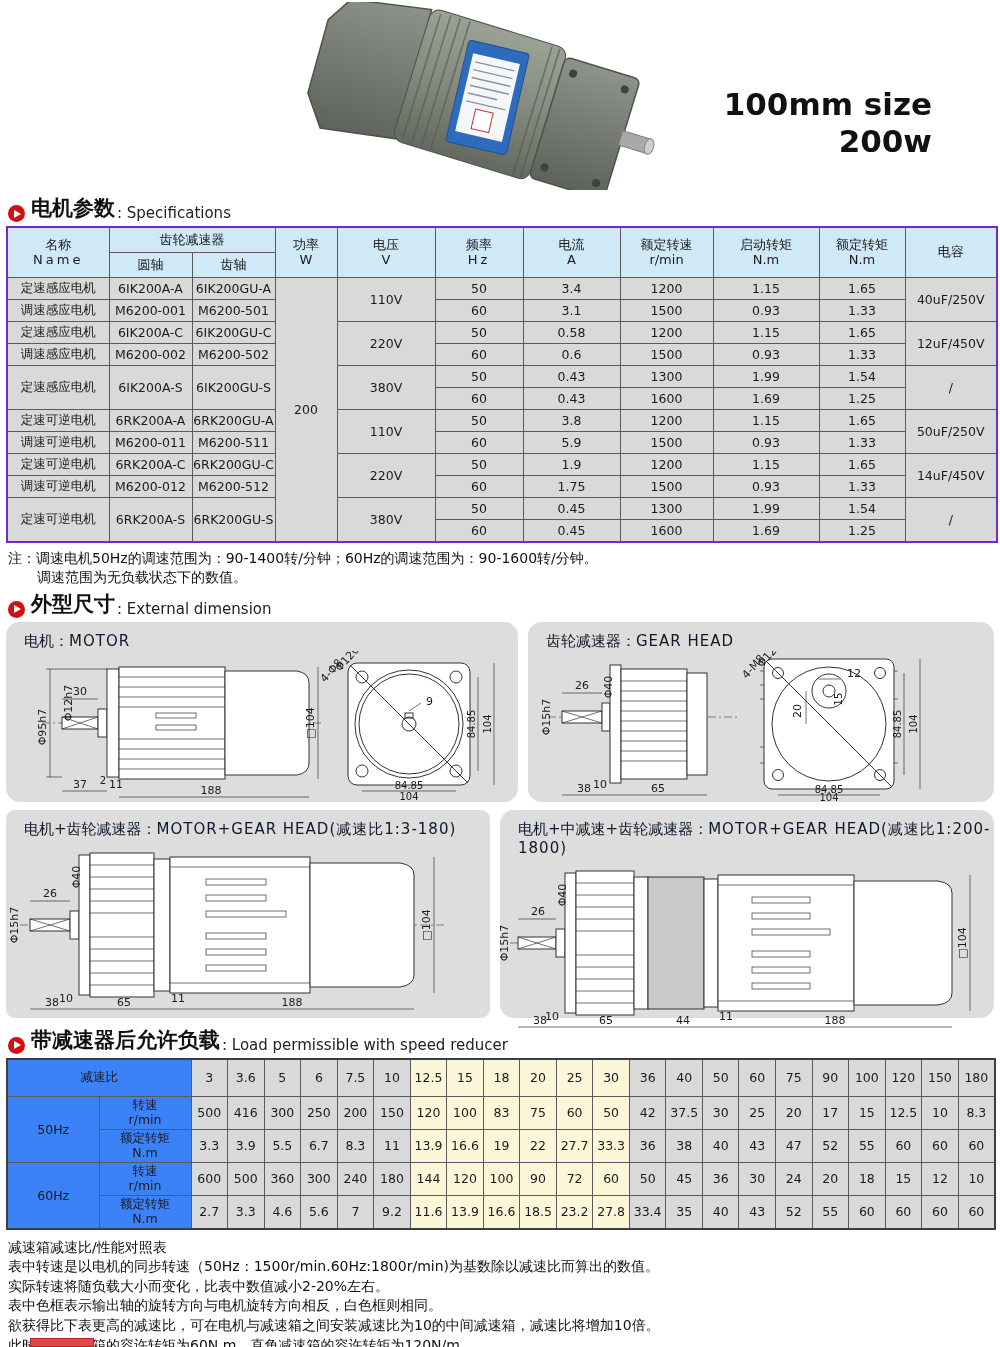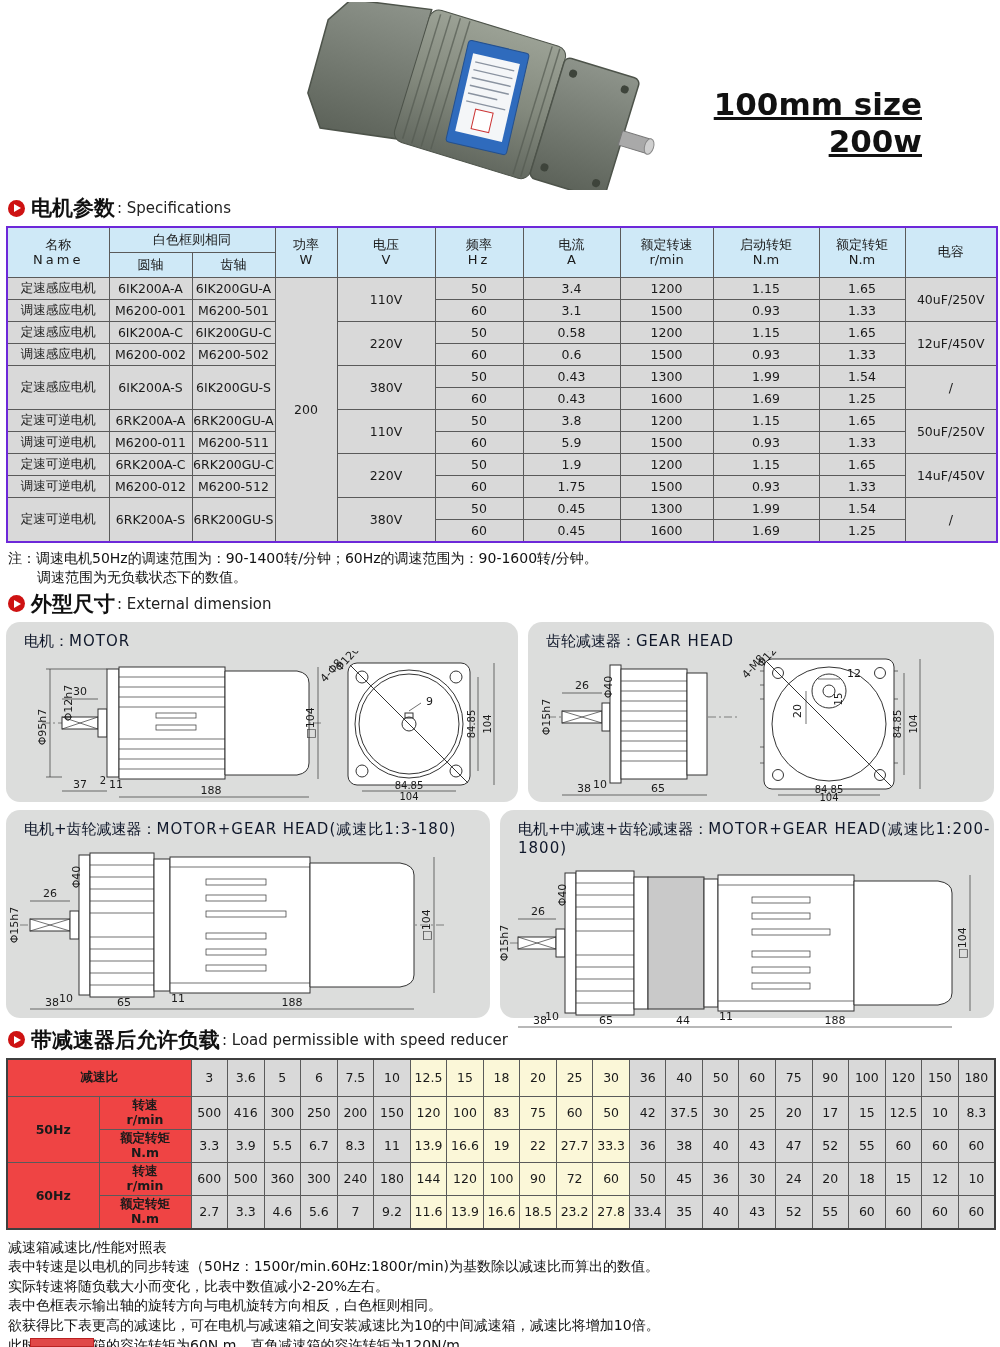--- a/index.html
+++ b/index.html
@@ -2,24 +2,24 @@
 <html><head>
 <meta charset="utf-8">
 <style>
   html,body{margin:0;padding:0;background:#fff;}
   body{width:1000px;font-family:"DejaVu Sans","Liberation Sans",sans-serif;color:#1a1a1a;}
   .page{width:1000px;height:1347px;position:relative;overflow:hidden;background:#fff;}
 
   
   .hero{position:relative;height:192px;}
   .hero-img{position:absolute;left:290px;top:2px;}
-  .hero-title{position:absolute;right:78px;top:86px;text-align:right;font-weight:bold;font-size:31px;line-height:1.18;color:#111;text-decoration:underline;}
+  .hero-title{position:absolute;right:68px;top:86px;text-align:right;font-weight:bold;font-size:31px;line-height:1.18;color:#111;}
 
   
-  .sec{display:flex;align-items:center;margin:2px 0 4px 8px;height:28px;}
+  .sec{display:flex;align-items:flex-end;margin:2px 0 4px 8px;height:28px;}
   .bullet{width:17px;height:17px;border-radius:50%;background:#ce1212;position:relative;flex:0 0 17px;margin-right:6px;}
   .bullet::after{content:"";position:absolute;left:6px;top:4.5px;width:0;height:0;border-left:7px solid #fff;border-top:4px solid transparent;border-bottom:4px solid transparent;}
   .sec .cn{font-size:21px;font-weight:bold;color:#111;}
   .sec .en{font-size:15px;color:#222;margin-left:2px;}
 
   
   table{border-collapse:collapse;table-layout:fixed;}
   .spec-table{width:990px;margin-left:6px;border:2px solid #6d28d9;}
   .spec-table th,.spec-table td{border:1px solid #5a5a5a;text-align:center;vertical-align:middle;padding:0;overflow:hidden;}
   .spec-table th{background:#cfe9f7;font-weight:normal;font-size:13px;line-height:1.15;height:24px;}
@@ -39,21 +39,21 @@
   .ln{stroke:#333;stroke-width:1;fill:none;}
   .fin{stroke:#333;stroke-width:0.7;fill:none;}
   .dim{stroke:#333;stroke-width:0.7;fill:none;}
   .cl{stroke:#555;stroke-width:0.7;stroke-dasharray:8 3 2 3;fill:none;}
   .dt{font-size:11px;}
   .dts{font-size:10px;}
 
   
   .load-table{width:990px;margin-left:6px;border:2px solid #3f3f3f;}
   .load-table th,.load-table td{border:1px solid #5a5a5a;text-align:center;vertical-align:middle;padding:0;font-size:12.5px;overflow:hidden;}
-  .load-table .blue{background:#ef4444;font-weight:bold;}
+  .load-table .blue{background:#3b82f6;font-weight:normal;}
   .load-table .gy{background:#d9d9d9;font-weight:normal;}
   .load-table .hl{background:#fbf7d8;font-weight:normal;}
   .load-table thead th{height:36px;}
   .load-table tbody th,.load-table tbody td{height:32px;}
   .load-table .lab{font-size:12.5px;line-height:1.15;}
 
   .footnotes{font-size:14px;line-height:1.4;margin:8px 0 0 8px;color:#111;}
   .red-crop{position:absolute;left:30px;bottom:0;width:62px;height:7px;background:#e04848;border:1px solid #b22;}
 </style>
 </head>
@@ -137,21 +137,21 @@
       <col style="width:106px">
         <col style="width:86px">
         <col style="width:92px">
     </colgroup>
     <thead>
       <tr>
         <th rowspan="2">
           <div>名称</div>
             <div class="sp">Name</div>
         </th>
-        <th colspan="2">白色框则相同</th>
+        <th colspan="2">齿轮减速器</th>
         <th rowspan="2">
           <div>功率</div>
             <div>W</div>
         </th>
         <th rowspan="2">
           <div>电压</div>
             <div>V</div>
         </th>
         <th rowspan="2">
           <div>频率</div>
@@ -457,21 +457,21 @@
         <text class="dts" x="389" y="73" transform="rotate(-90 389 73)" text-anchor="middle">104</text>
         <line class="dim" x1="250" y1="144" x2="352" y2="144"></line>
         <text class="dts" x="301" y="142" text-anchor="middle">84.85</text>
         <text class="dts" x="301" y="150" text-anchor="middle">104</text>
       </svg>
     </div>
   </div>
 
   <div class="panels" style="margin-top:8px;">
 
-    <div class="panel" style="width:484px;height:208px;">
+    <div class="panel" style="width:484px;height:208px;border-radius:9px;">
       <div class="p-title"><span>电机+齿轮减速器：</span><span class="pen">MOTOR+GEAR HEAD(减速比1:3-180)</span></div>
       <svg width="484" height="176" viewBox="0 0 484 176">
         <line class="cl" x1="14" y1="86" x2="440" y2="86"></line>
         <rect class="part" x="24" y="80" width="40" height="12"></rect>
         <line class="fin" x1="24" y1="80" x2="64" y2="92"></line>
           <line class="fin" x1="24" y1="92" x2="64" y2="80"></line>
         <rect class="part" x="64" y="72" width="9" height="28"></rect>
         <rect class="part" x="73" y="16" width="11" height="140"></rect>
         <rect class="part" x="84" y="14" width="64" height="144"></rect>
         <g class="fin">

